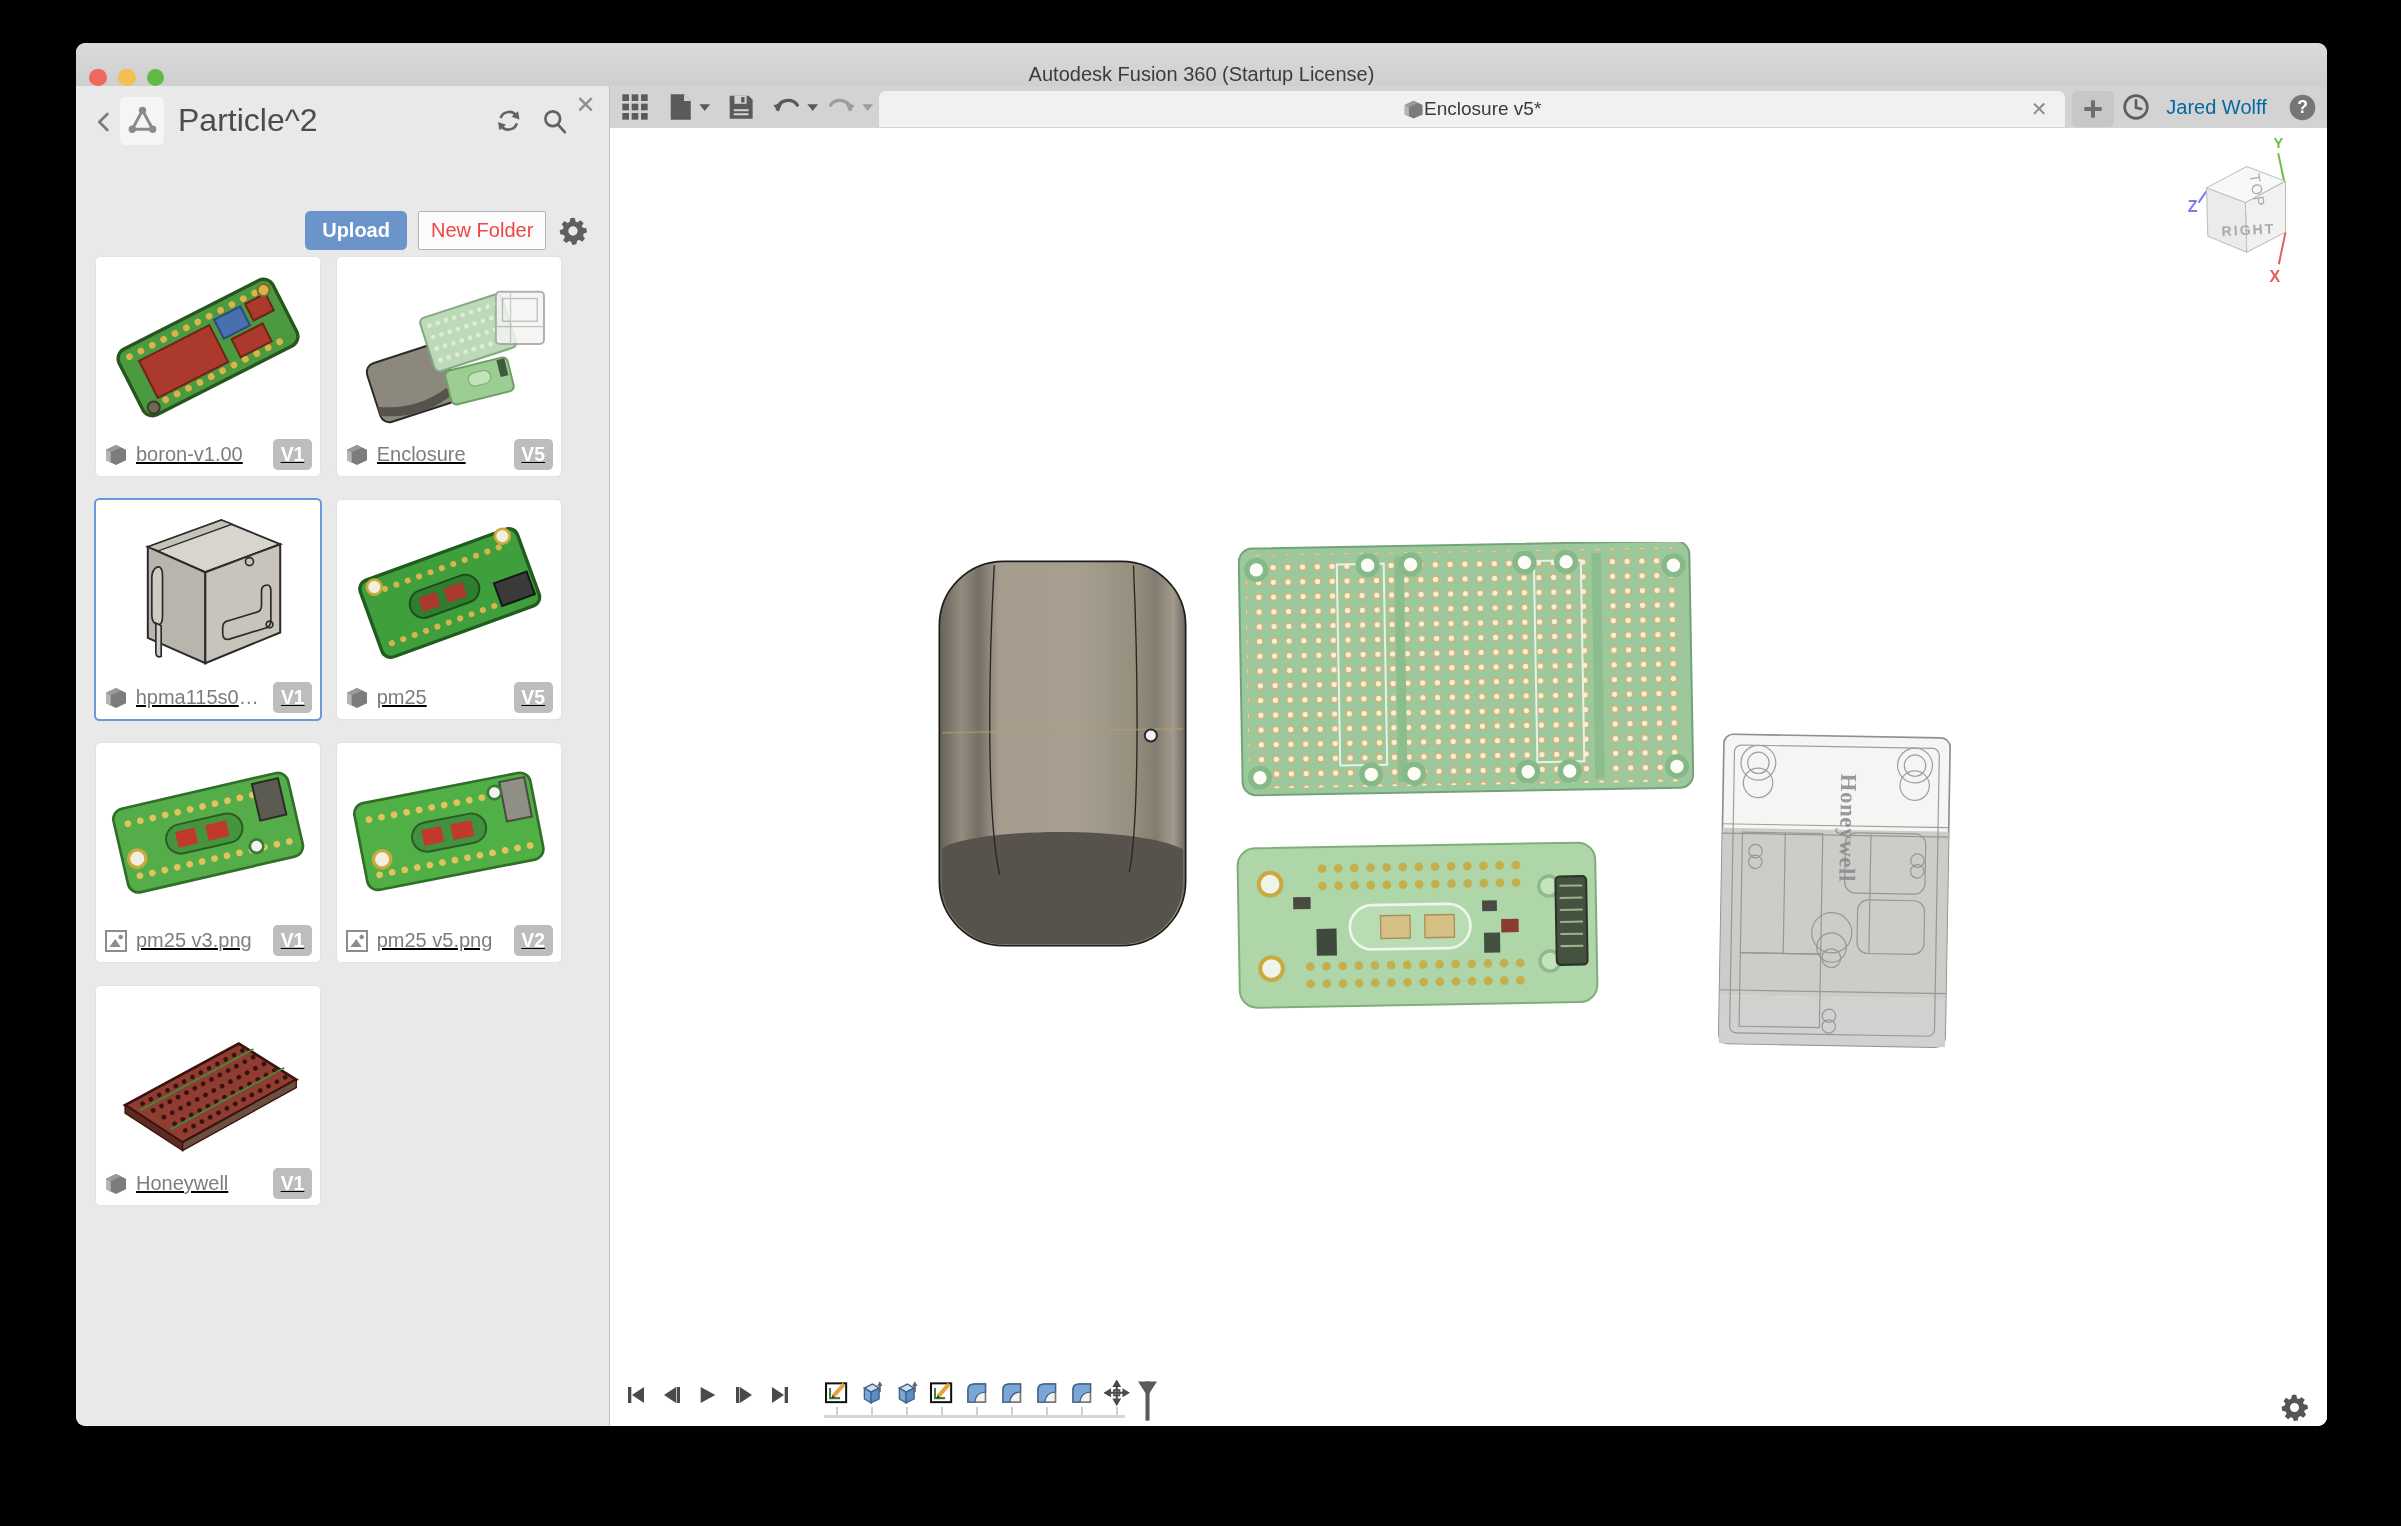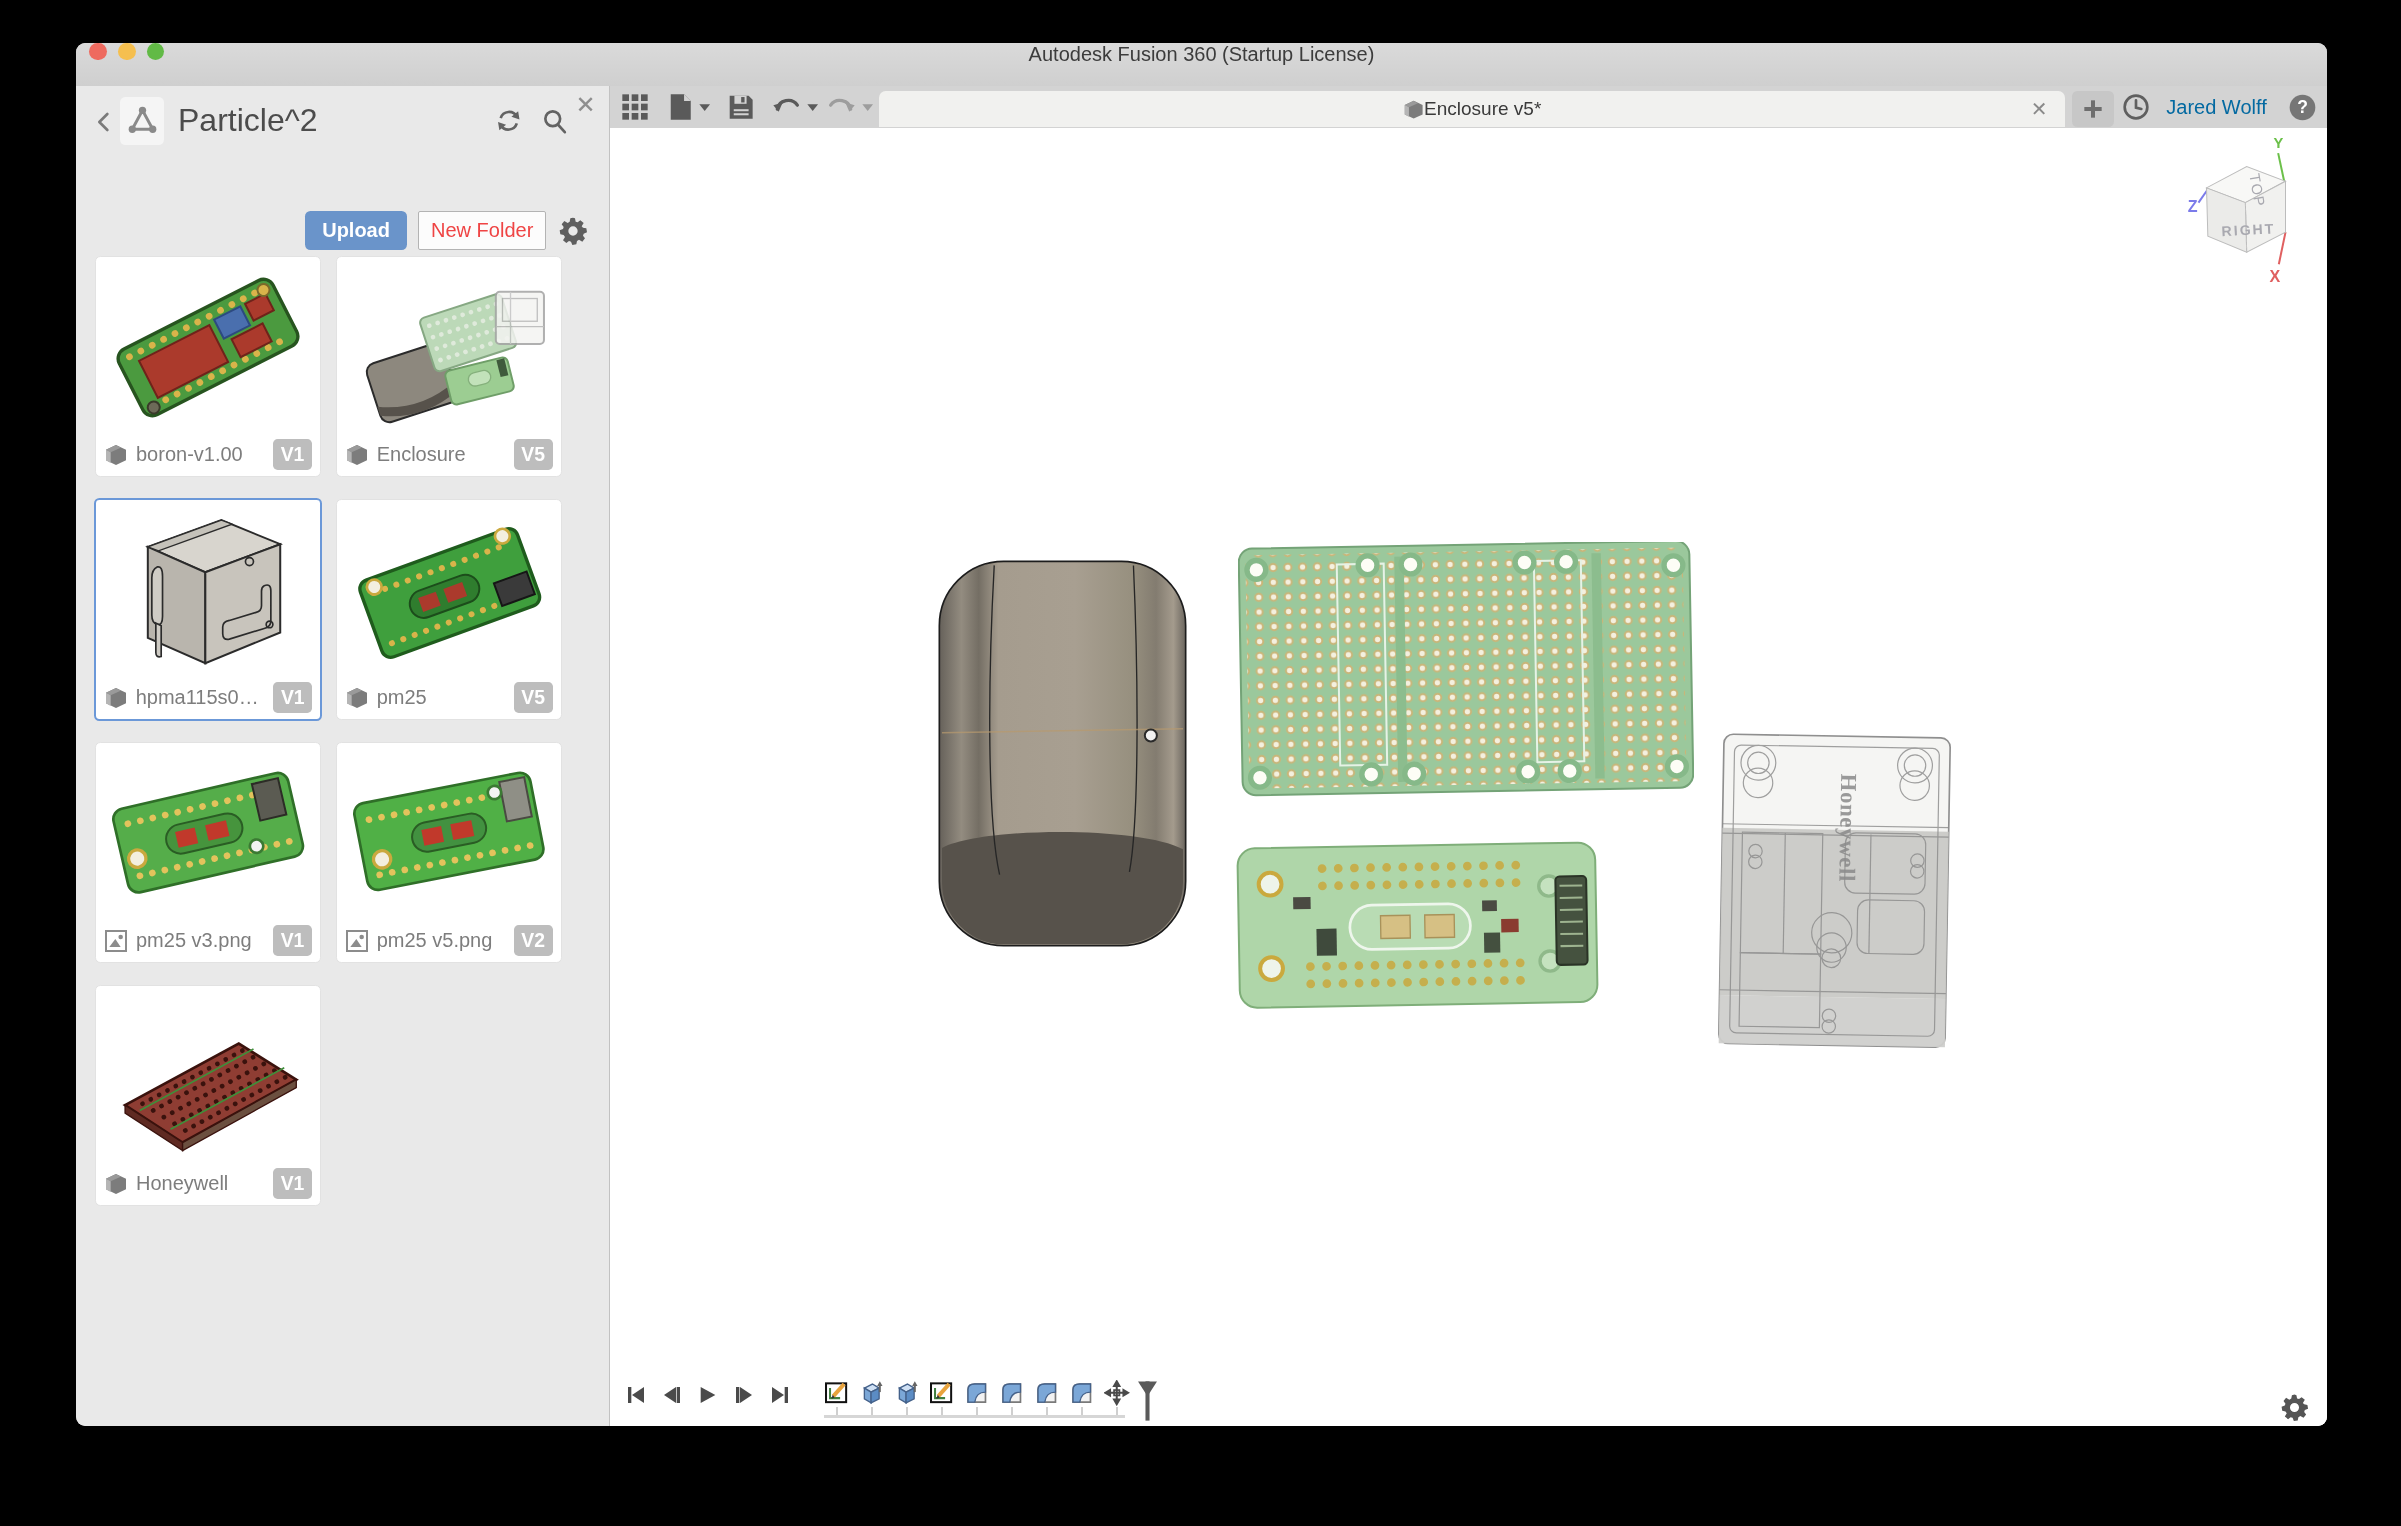--- a/index.html
+++ b/index.html
@@ -1,19 +1,19 @@
 <!DOCTYPE html>
 <html style="font-size:10.7px"><head>
 <meta charset="utf-8">
 <style>
   html,body{margin:0;padding:0;background:#000;width:2401px;height:1526px;font-family:"Liberation Sans",sans-serif;-webkit-font-smoothing:antialiased;}
   .stage{position:relative;width:2401px;height:1526px;background:#000;overflow:hidden;}
   .window{position:absolute;left:76px;top:43px;width:2251px;height:1383px;border-radius:9.4px;overflow:hidden;background:#e9e9e9;box-shadow:0 13.4px 40px rgba(0,0,0,.6);}
   
-  .titlebar{position:absolute;left:0;top:0;right:0;height:43px;background:linear-gradient(#dadada,#cfcfcf);border-bottom:0.7px solid #a9a9a9;display:flex;align-items:flex-start;}
+  .titlebar{position:absolute;left:0;top:0;right:0;height:43px;background:linear-gradient(#dadada,#cfcfcf);border-bottom:0.7px solid #a9a9a9;display:flex;align-items:flex-end;}
   .lights{display:flex;gap:11.4px;padding-left:13.4px;}
   .light{width:17.4px;height:17.4px;border-radius:50%;}
   .window-title{position:absolute;left:0;right:0;text-align:center;font-size:20px;color:#3c3c3c;}
   
   .panel{position:absolute;left:0;top:43px;width:533px;bottom:0;background:#e9e9e9;border-right:0.7px solid #c2c2c2;}
   .panel-header{position:absolute;left:0;top:9.4px;right:0;height:51px;padding-left:20px;}
   .back-btn{position:absolute;left:16px;top:14.7px;width:24px;height:24px;color:#7a7a7a;}
   .logo-tile{position:absolute;left:44px;top:1.3px;width:44px;height:48px;background:#f5f5f5;border-radius:5.4px;display:flex;align-items:center;justify-content:center;}
   .panel-title{position:absolute;left:102px;top:6.7px;font-size:32px;color:#4c4c4c;}
   .refresh-btn{position:absolute;left:418px;top:10.7px;width:29.5px;height:29.5px;color:#636363;}
@@ -24,21 +24,21 @@
   .seg-tab.active{background:#fdfdfd;}
   .seg-tab + .seg-tab{border-left:1.3px solid #a7a7a7;}
   .panel-actions{position:absolute;left:0;right:20px;top:125px;height:39px;display:flex;justify-content:flex-end;align-items:center;gap:10.7px;}
   .btn-upload{height:39px;padding:0 17.4px;background:#6a94ca;border:none;border-radius:5.4px;color:#fff;font-weight:bold;font-size:20px;display:flex;align-items:center;}
   .btn-newfolder{height:39px;padding:0 12px;background:#fcfcfc;border:1.3px solid #b3b3b3;border-radius:2px;color:#ef4444;font-size:20px;display:flex;align-items:center;}
   .panel-gear{width:32px;height:32px;color:#5f5f5f;}
   .cards{position:absolute;left:19px;top:170px;display:grid;grid-template-columns:226px 226px;grid-auto-rows:221px;column-gap:14.7px;row-gap:22px;}
   .card{background:#fff;border-radius:5.4px;position:relative;border:0.7px solid #e2e2e2;}
   .card.selected{border:2px solid #6b98d8;margin:-1.3px;}
   .thumb{position:absolute;left:0;top:0;right:0;height:178px;display:flex;align-items:center;justify-content:center;overflow:hidden;}
-  .card-label{position:absolute;left:0;right:0;bottom:0;height:43px;display:flex;align-items:center;gap:8px;padding:0 8px;}
+  .card-label{position:absolute;left:0;right:0;bottom:0;height:43px;display:flex;align-items:center;gap:8px;padding:0 8px;text-decoration:underline;}
   .card-name{flex:1;font-size:20px;color:#7d7d7d;white-space:nowrap;overflow:hidden;text-overflow:ellipsis;}
   .badge{min-width:39px;height:31px;background:#bdbdbd;border-radius:4.7px;color:#fff;font-size:19.4px;font-weight:bold;display:flex;align-items:center;justify-content:center;text-align:center;}
   
   .main{position:absolute;left:534px;top:43px;right:0;bottom:0;background:#fff;}
   .toolbar{position:absolute;left:0;top:0;right:0;height:42px;background:#d3d3d3;border-bottom:0.7px solid #b9b9b9;}
   .tool{position:absolute;top:6.7px;color:#5a5a5a;}
   .tool.disabled{color:#9d9d9d;}
   .doc-tab{position:absolute;left:269px;top:5.4px;width:1186px;height:36px;background:#f1f1ef;border-radius:6.7px 6.7px 0 0;display:flex;align-items:center;justify-content:center;}
   .doc-tab-label{font-size:19px;color:#3a3a3a;}
   .doc-tab-close{position:absolute;right:17.4px;top:5.4px;font-size:20px;color:#8a8a8a;}

